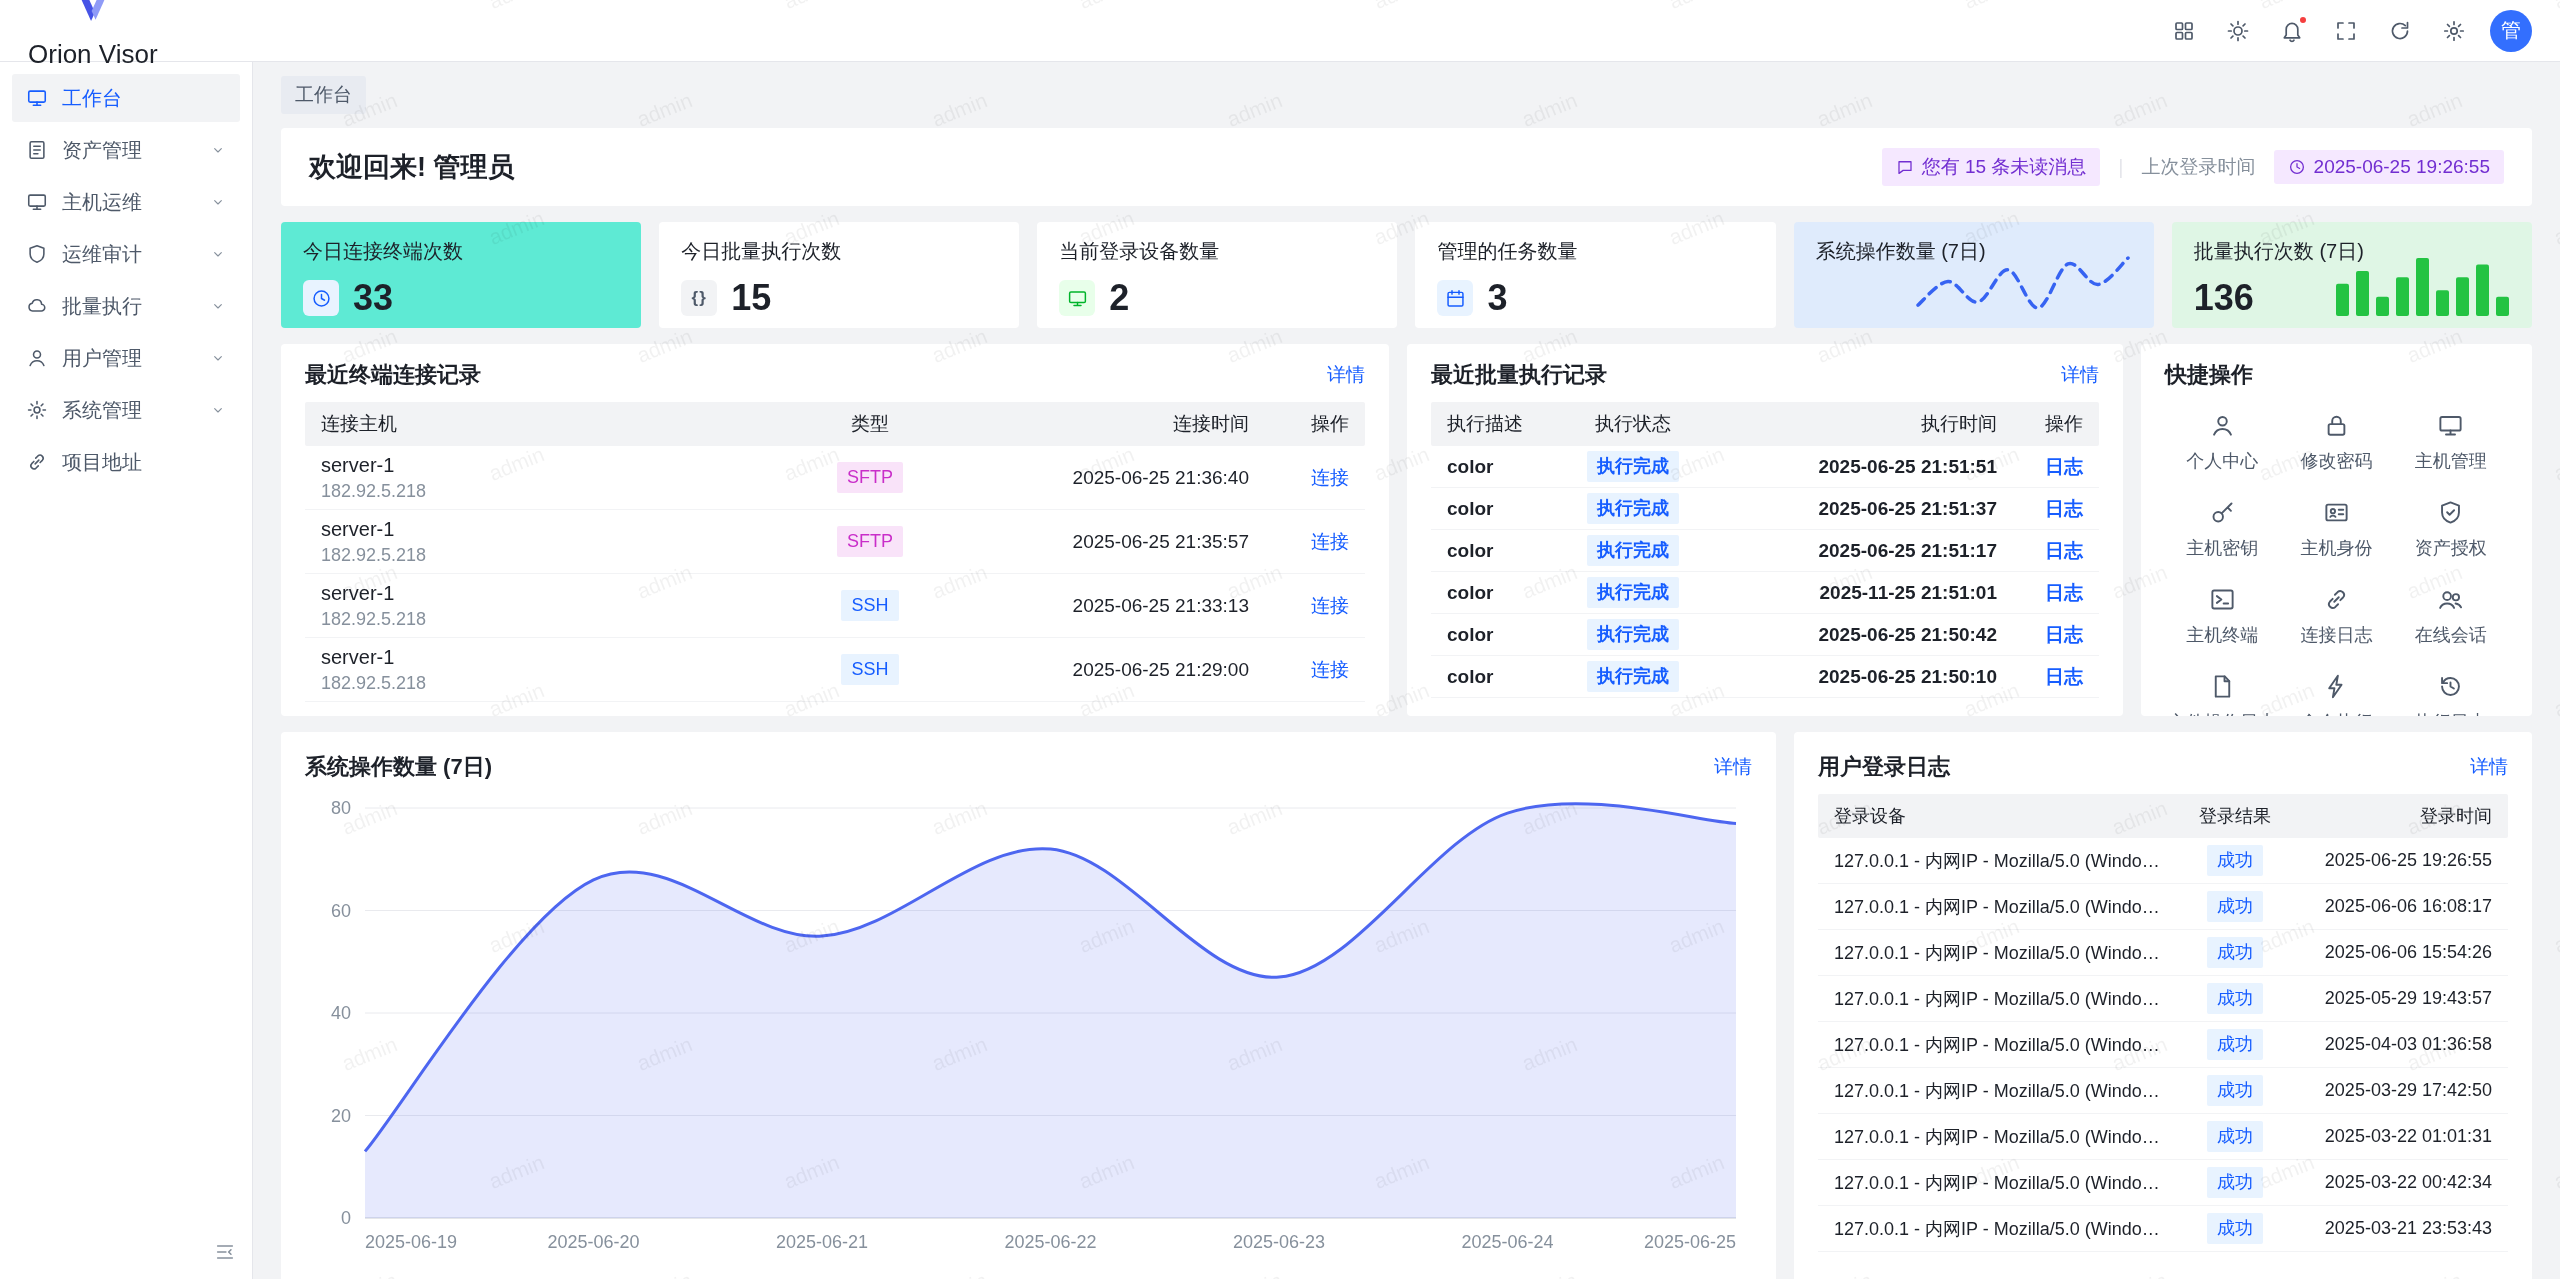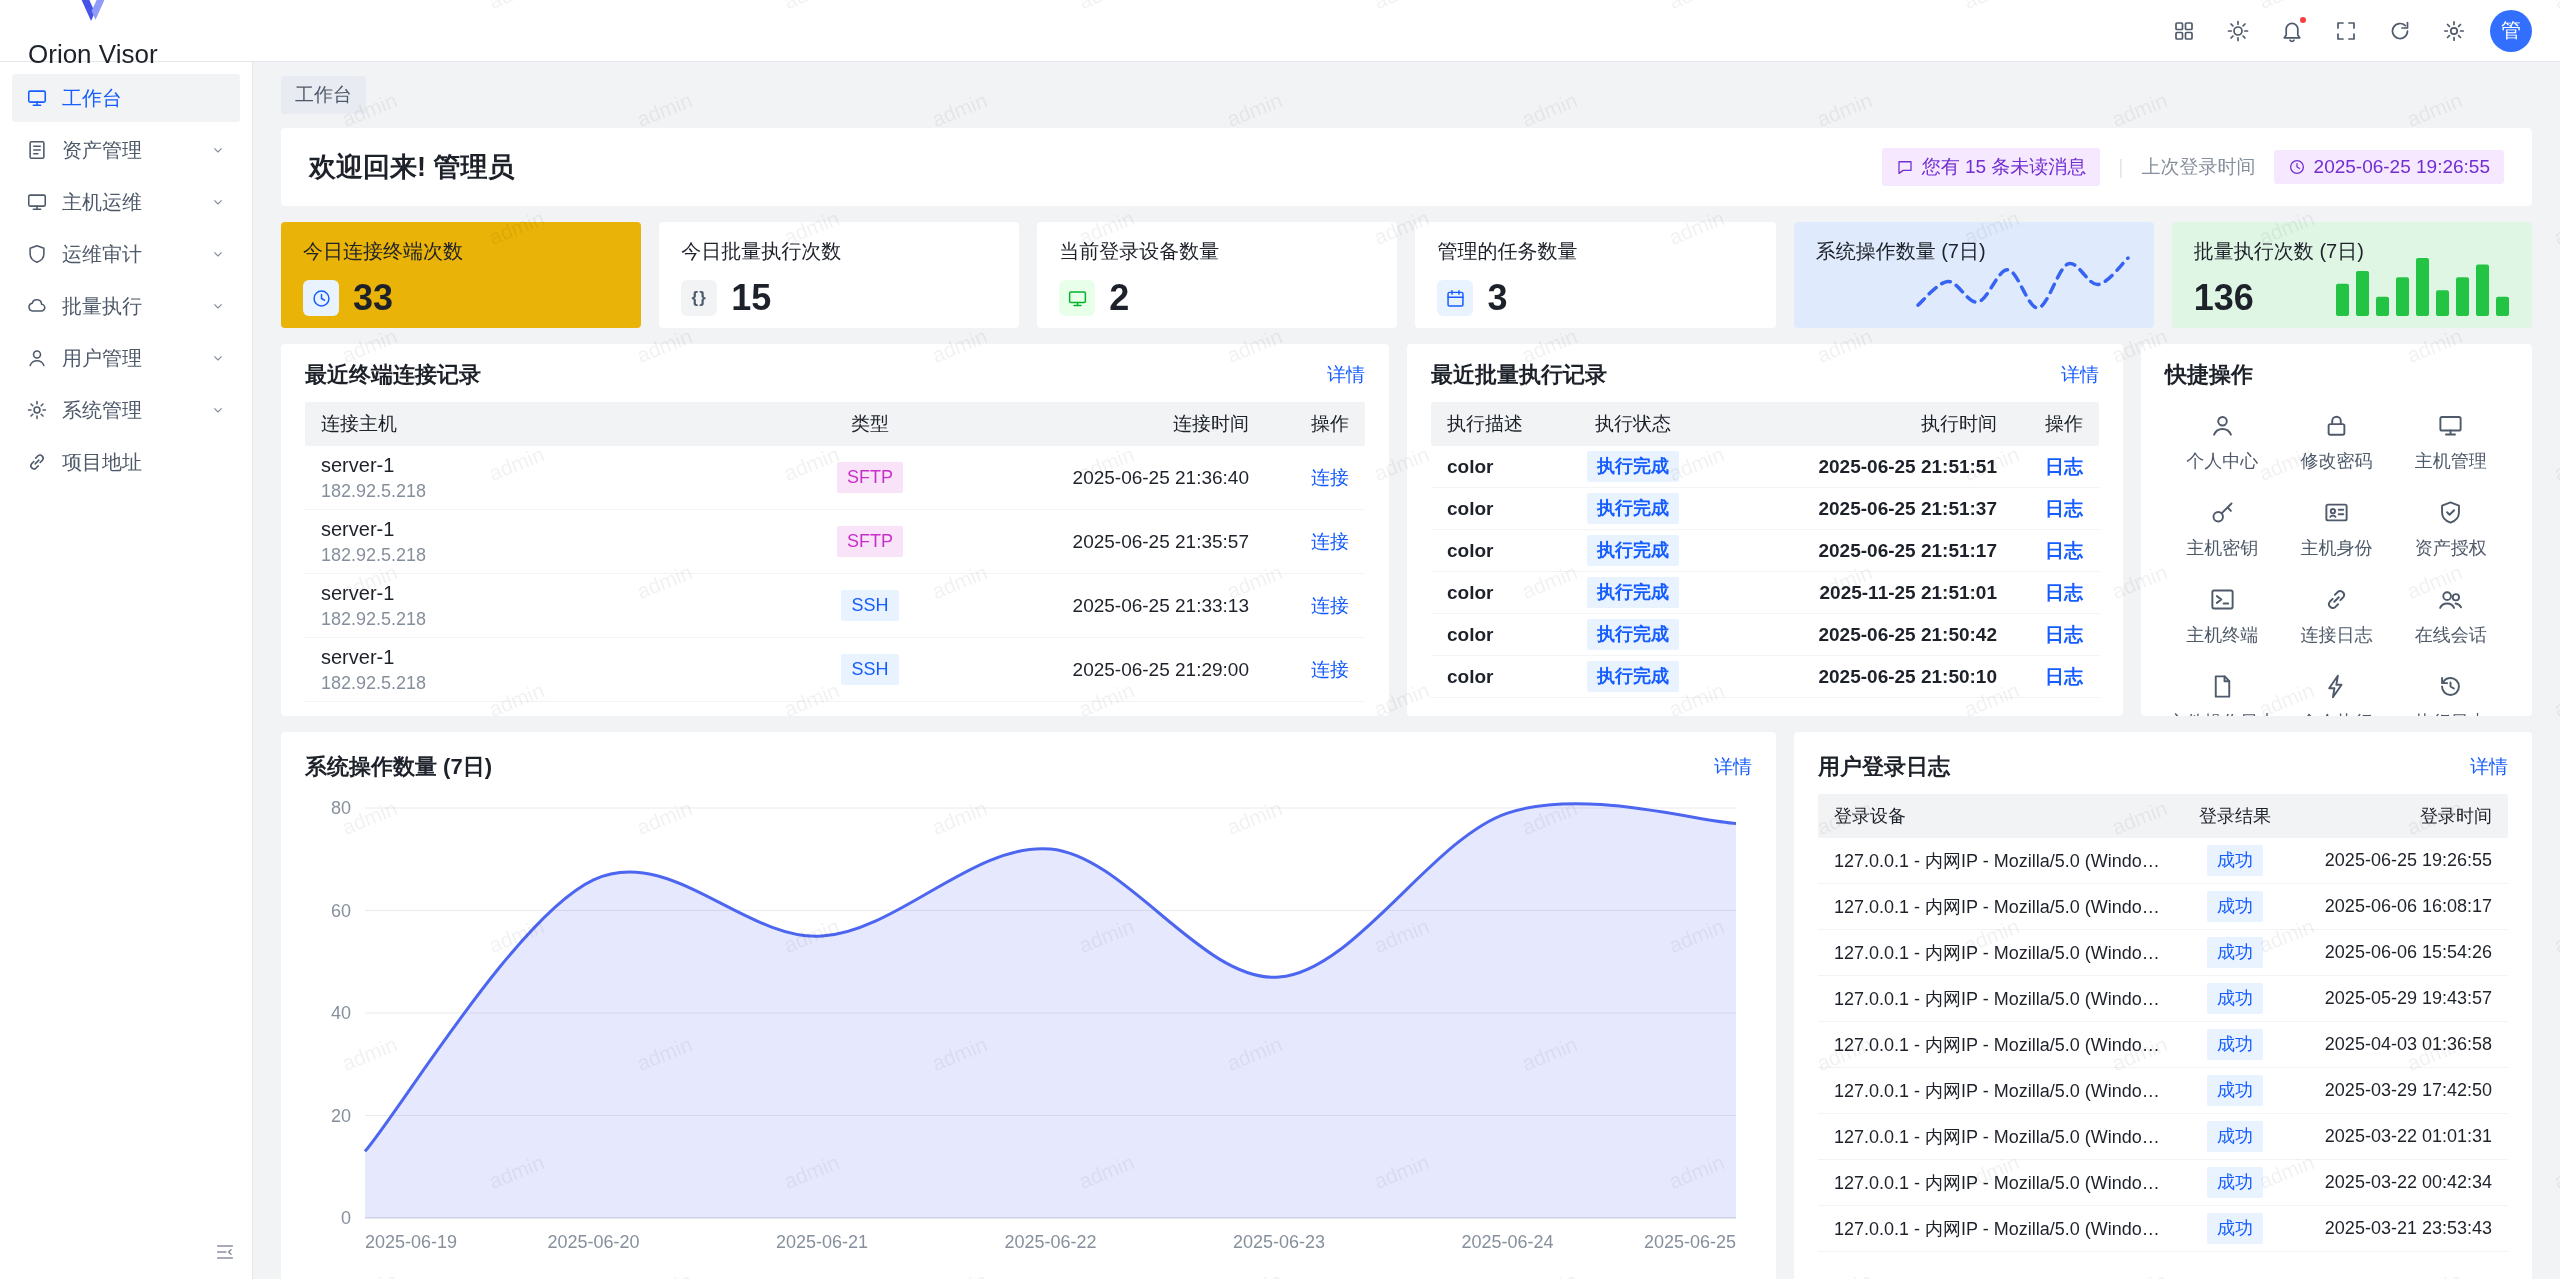--- a/index.html
+++ b/index.html
@@ -312,21 +312,21 @@
               <circle cx="12" cy="12" r="8.5"></circle>
               <path d="M12 7.5V12l3.5 2"></path>
             </svg>
           </span>
         <span>2025-06-25 19:26:55</span>
       </span>
     </div>
   </section>
 
   <section id="stats-row" class="stats-row">
-      <div class="stat-card" style="background: #eab308;">
+      <div class="stat-card" style="background: #5eead4;">
         <div class="stat-label">今日连接终端次数</div>
         <div class="stat-value-row">
           <span class="icon-box" style="background: rgb(232, 243, 255); color: rgb(22, 93, 255);">
             <svg viewBox="0 0 24 24" width="1em" height="1em" fill="none" stroke="currentColor" stroke-width="1.7" stroke-linecap="round" stroke-linejoin="round">
               <circle cx="12" cy="12" r="8.5"></circle>
               <path d="M12 7.5V12l3.5 2"></path>
             </svg>
           </span>
           <span class="stat-num">33</span>
         </div>

